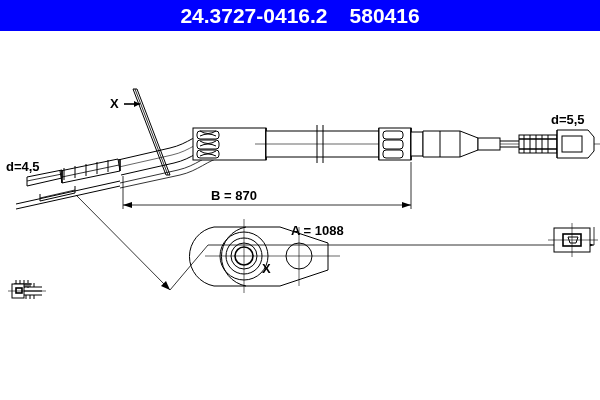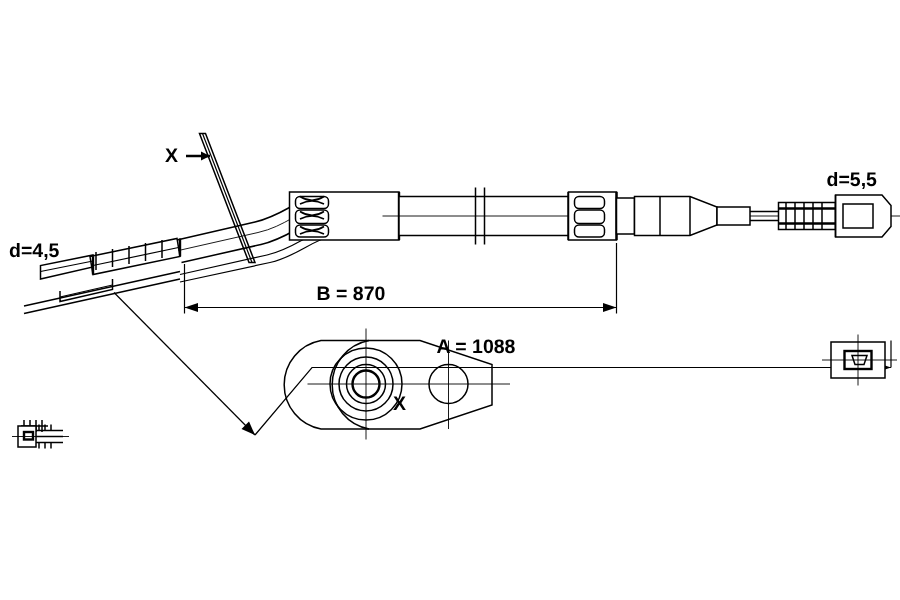--- a/index.html
+++ b/index.html
@@ -56,20 +56,25 @@
     font-weight: bold;
     font-size: 13px;
     fill: #000000;
   }
 </style>
 </head>
 <body>
 
 <div id="page">
 
+  <div id="header-banner">
+    <span class="htext">24.3727-0416.2</span>
+    <span class="gap"></span>
+    <span class="htext">580416</span>
+  </div>
 
   <div id="drawing-area">
     <svg width="600" height="369" viewBox="0 0 600 369" xmlns="http://www.w3.org/2000/svg">
 
       <g>
 
         <g>
 
           <path class="ln" d="M 27 146 L 27 155 L 62 147 L 62 139 Z"></path>
           <path class="ln-thin" d="M 27 150 L 62 143"></path>

